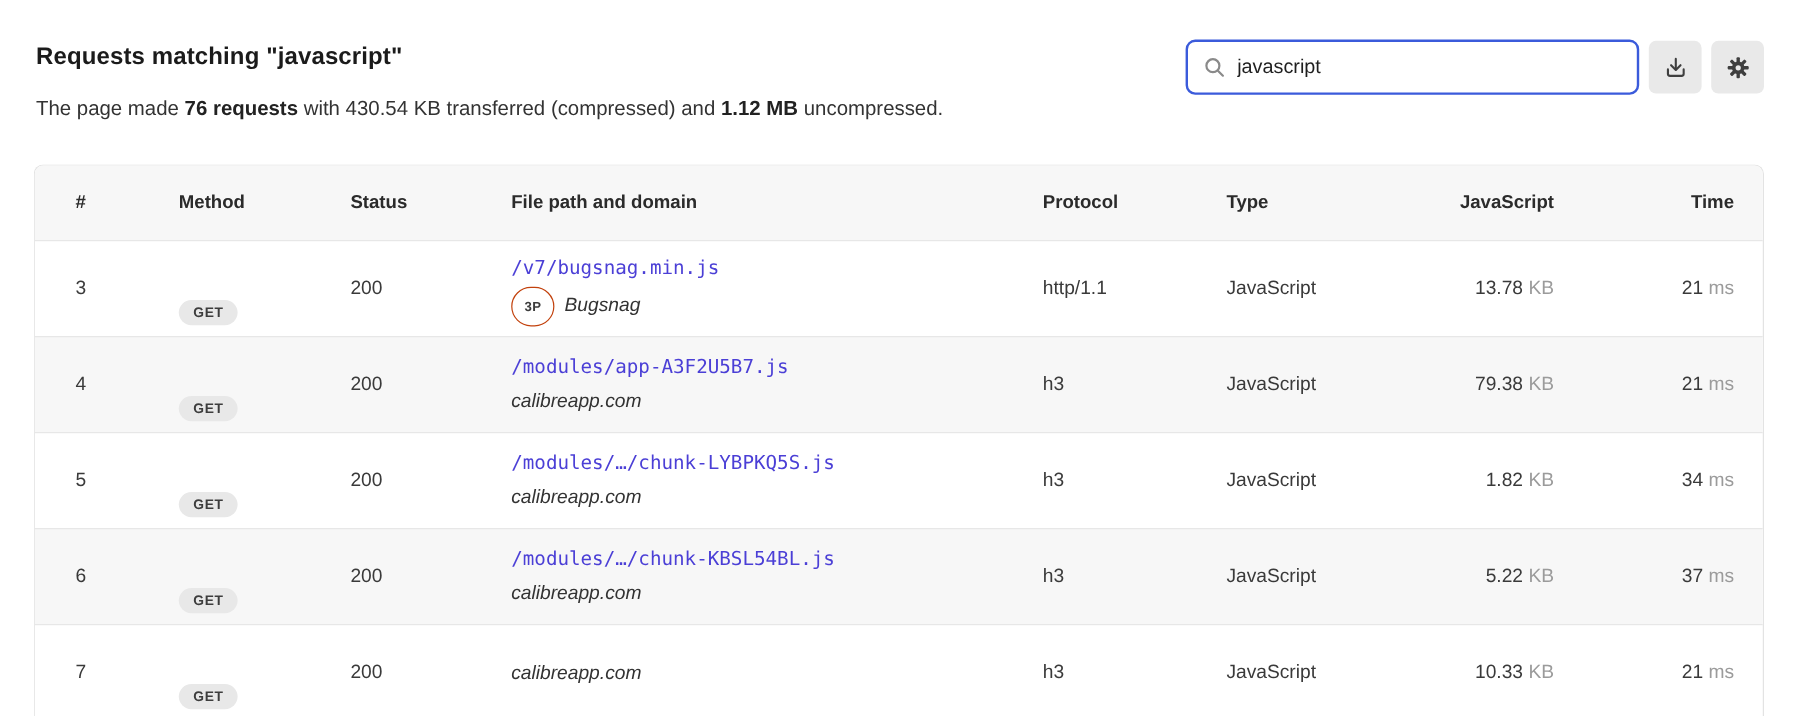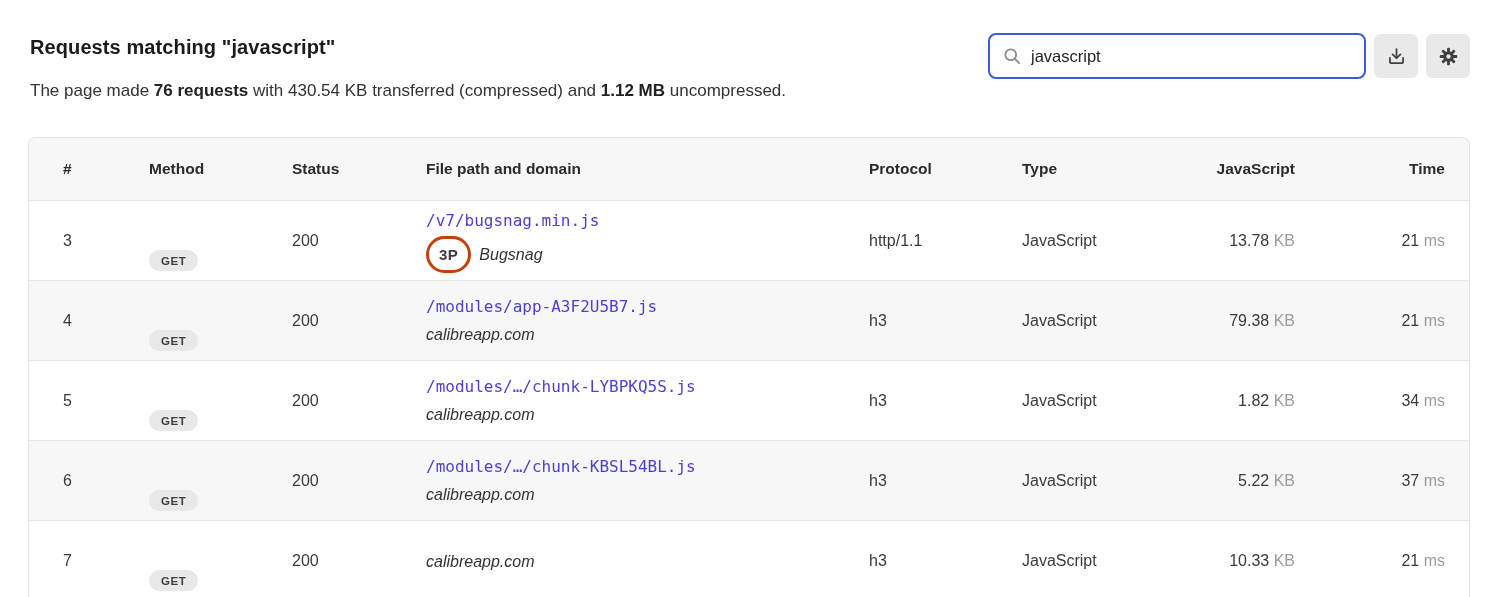--- a/index.html
+++ b/index.html
@@ -54,22 +54,22 @@
     display: inline-block; background: #e8e8e8; border-radius: 12px;
     padding: 5px 12px 4px; font-size: 11.5px; font-weight: 700; letter-spacing: .6px; color: #3d3d3d; margin-top: 40px;
   }
   .file-cell { line-height: 26px; padding-left: 34px; }
   .file-path {
     font-family: "DejaVu Sans Mono", monospace; font-size: 16px; color: #4b3fd6;
     text-decoration: none; display: inline-block;
   }
   .file-sub { display: flex; align-items: center; gap: 8px; margin-top: 2px; }
   .tp-badge {
-    display: inline-block; border: 3px solid #c2410c; border-radius: 999px; background: #fff;
-    padding: 3px 10px 2px; font-size: 15px; font-weight: 600; letter-spacing: .5px; color: #3d3d3d;
+    display: inline-block; border: 1px solid #c2410c; border-radius: 999px; background: #fff;
+    padding: 3px 10px 2px; font-size: 11px; font-weight: 600; letter-spacing: .5px; color: #3d3d3d;
   }
   .domain-text { font-size: 16px; color: #333333; font-style: italic; }
 </style>
 </head>
 <body>
 
 <div class="page-header">
   <div class="page-title">Requests matching "javascript"</div>
   <div class="page-summary">
     <span>The page made</span>

